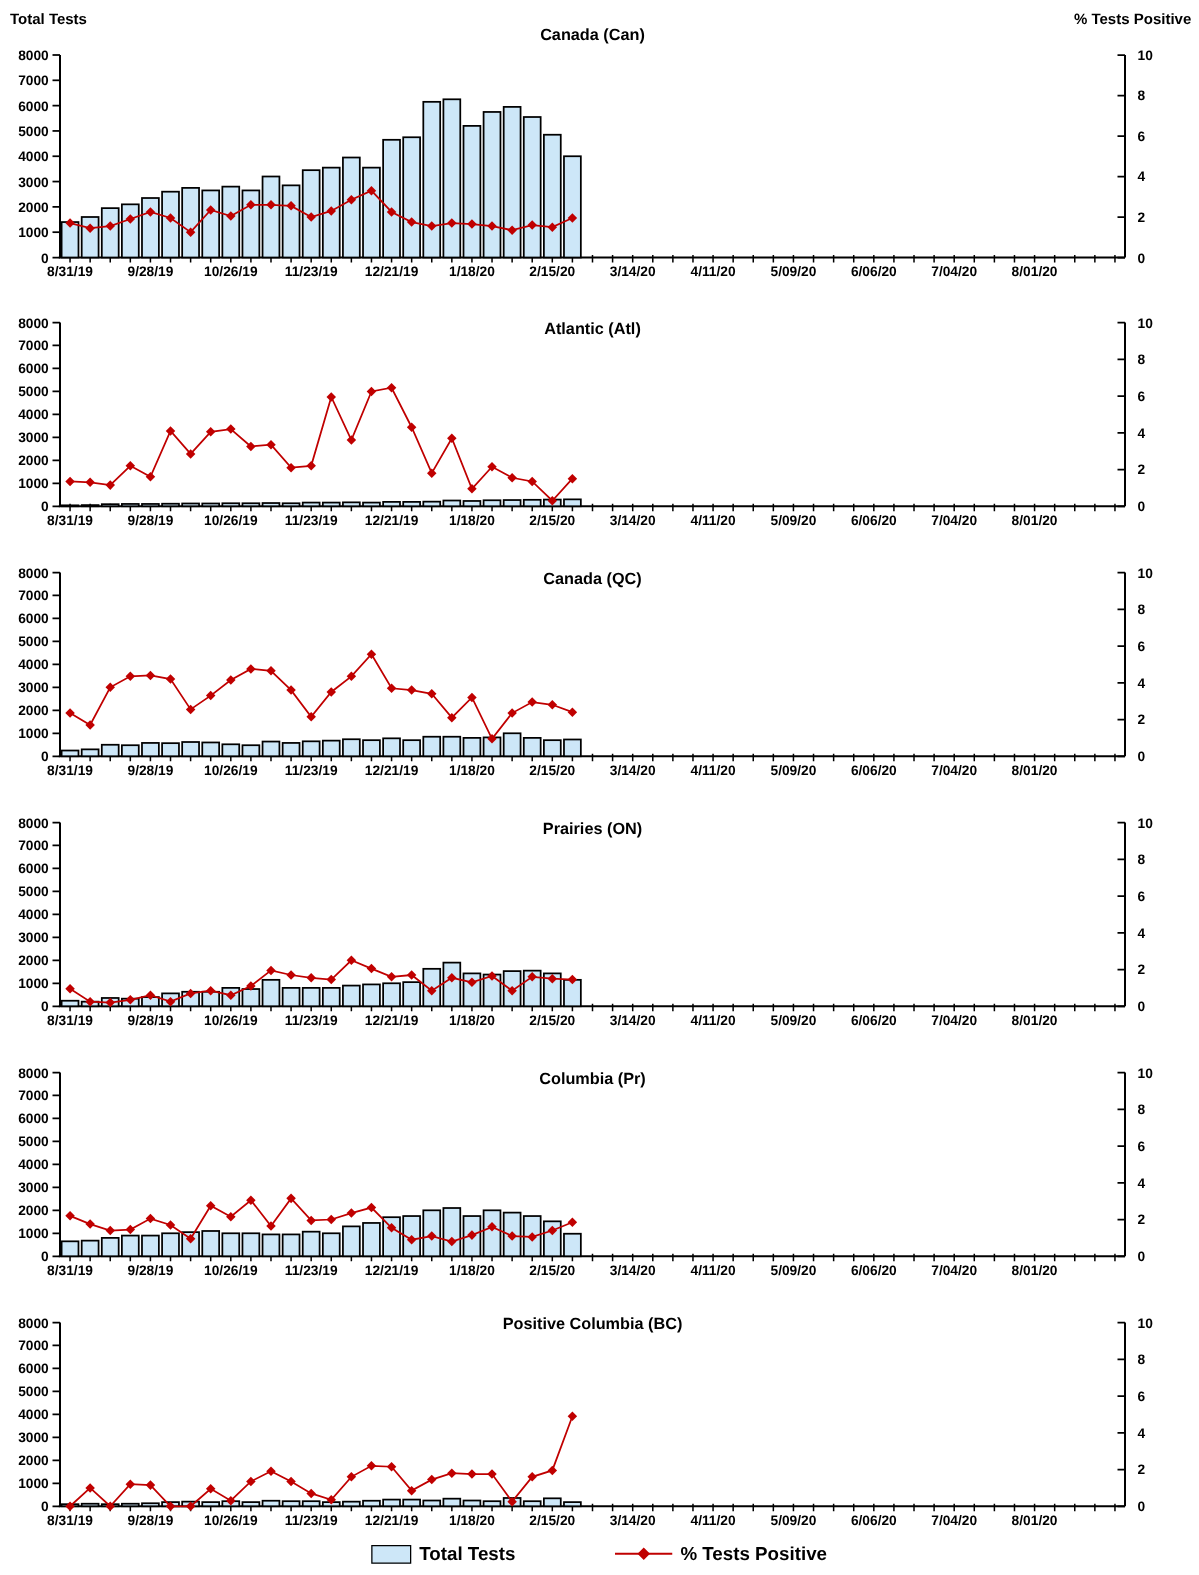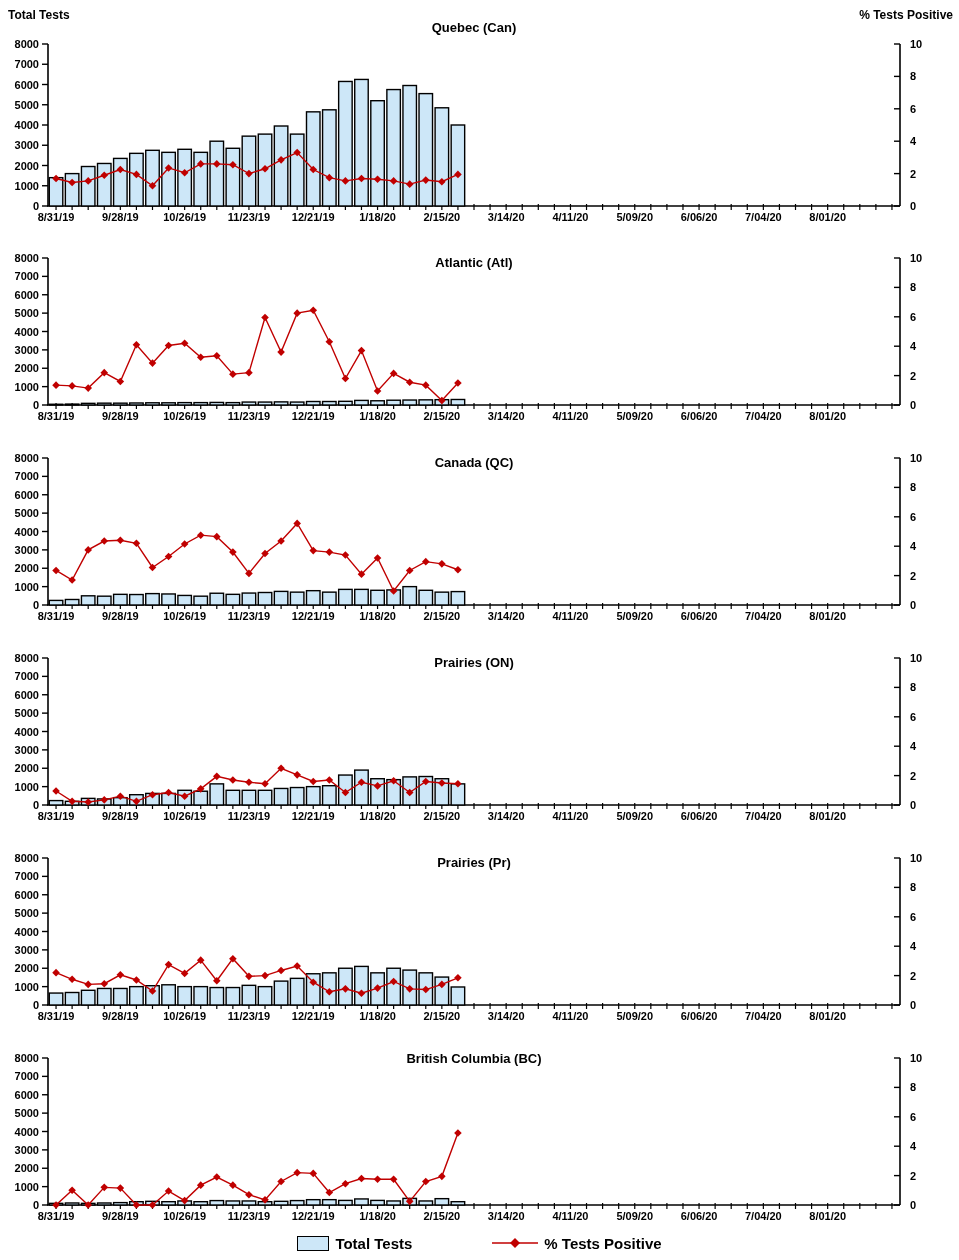--- a/index.html
+++ b/index.html
@@ -171,21 +171,21 @@
         <path d="M361.47 174.66 L365.27 178.46 L361.47 182.26 L357.67 178.46 Z" fill="#C00000"></path>
         <path d="M377.55 175.47 L381.35 179.27 L377.55 183.07 L373.75 179.27 Z" fill="#C00000"></path>
         <path d="M393.62 177.09 L397.42 180.89 L393.62 184.69 L389.82 180.89 Z" fill="#C00000"></path>
         <path d="M409.70 180.33 L413.50 184.13 L409.70 187.93 L405.90 184.13 Z" fill="#C00000"></path>
         <path d="M425.77 176.28 L429.57 180.08 L425.77 183.88 L421.97 180.08 Z" fill="#C00000"></path>
         <path d="M441.85 177.90 L445.65 181.70 L441.85 185.50 L438.05 181.70 Z" fill="#C00000"></path>
         <path d="M457.92 170.61 L461.72 174.41 L457.92 178.21 L454.12 174.41 Z" fill="#C00000"></path>
       </svg>
     <div class="axis-head left">Total Tests</div>
     <div class="axis-head right">% Tests Positive</div>
-    <div class="chart-title" style="top:20px">Quebec (Can)</div>
+    <div class="chart-title" style="top:20px">Canada (Can)</div>
   </div>
 
   <div class="chart-block" style="height:200px">
     <svg id="svg-1" width="959" height="200">
         <line x1="48" y1="28" x2="48" y2="175" stroke="#000000" stroke-width="1.6"></line>
         <line x1="900" y1="28" x2="900" y2="175" stroke="#000000" stroke-width="1.6"></line>
         <line x1="47" y1="175" x2="900" y2="175" stroke="#000000" stroke-width="1.6"></line>
         <line x1="42" y1="175" x2="48" y2="175" stroke="#000000" stroke-width="1.4"></line>
         <text x="39" y="179" text-anchor="end">0</text>
         <line x1="42" y1="156.625" x2="48" y2="156.625" stroke="#000000" stroke-width="1.4"></line>
@@ -803,21 +803,21 @@
         <path d="M329.32 157.97 L333.12 161.77 L329.32 165.57 L325.52 161.77 Z" fill="#C00000"></path>
         <path d="M345.40 155.03 L349.20 158.83 L345.40 162.63 L341.60 158.83 Z" fill="#C00000"></path>
         <path d="M361.47 159.44 L365.27 163.24 L361.47 167.04 L357.67 163.24 Z" fill="#C00000"></path>
         <path d="M377.55 154.29 L381.35 158.09 L377.55 161.90 L373.75 158.09 Z" fill="#C00000"></path>
         <path d="M393.62 147.68 L397.42 151.48 L393.62 155.28 L389.82 151.48 Z" fill="#C00000"></path>
         <path d="M409.70 155.03 L413.50 158.83 L409.70 162.63 L405.90 158.83 Z" fill="#C00000"></path>
         <path d="M425.77 155.76 L429.57 159.56 L425.77 163.37 L421.97 159.56 Z" fill="#C00000"></path>
         <path d="M441.85 150.62 L445.65 154.42 L441.85 158.22 L438.05 154.42 Z" fill="#C00000"></path>
         <path d="M457.92 144.00 L461.72 147.81 L457.92 151.61 L454.12 147.81 Z" fill="#C00000"></path>
       </svg>
-    <div class="chart-title" style="top:25px">Prairies (Pr)</div>
+    <div class="chart-title" style="top:25px">Columbia (Pr)</div>
   </div>
 
   <div class="chart-block" style="height:200px">
     <svg id="svg-5" width="959" height="200">
         <line x1="48" y1="28" x2="48" y2="175" stroke="#000000" stroke-width="1.6"></line>
         <line x1="900" y1="28" x2="900" y2="175" stroke="#000000" stroke-width="1.6"></line>
         <line x1="47" y1="175" x2="900" y2="175" stroke="#000000" stroke-width="1.6"></line>
         <line x1="42" y1="175" x2="48" y2="175" stroke="#000000" stroke-width="1.4"></line>
         <text x="39" y="179" text-anchor="end">0</text>
         <line x1="42" y1="156.625" x2="48" y2="156.625" stroke="#000000" stroke-width="1.4"></line>
@@ -961,21 +961,21 @@
         <path d="M329.32 158.70 L333.12 162.50 L329.32 166.31 L325.52 162.50 Z" fill="#C00000"></path>
         <path d="M345.40 149.88 L349.20 153.69 L345.40 157.49 L341.60 153.69 Z" fill="#C00000"></path>
         <path d="M361.47 144.74 L365.27 148.54 L361.47 152.34 L357.67 148.54 Z" fill="#C00000"></path>
         <path d="M377.55 145.47 L381.35 149.28 L377.55 153.08 L373.75 149.28 Z" fill="#C00000"></path>
         <path d="M393.62 145.47 L397.42 149.28 L393.62 153.08 L389.82 149.28 Z" fill="#C00000"></path>
         <path d="M409.70 167.52 L413.50 171.32 L409.70 175.13 L405.90 171.32 Z" fill="#C00000"></path>
         <path d="M425.77 147.68 L429.57 151.48 L425.77 155.28 L421.97 151.48 Z" fill="#C00000"></path>
         <path d="M441.85 142.53 L445.65 146.34 L441.85 150.14 L438.05 146.34 Z" fill="#C00000"></path>
         <path d="M457.92 99.17 L461.72 102.97 L457.92 106.77 L454.12 102.97 Z" fill="#C00000"></path>
       </svg>
-    <div class="chart-title" style="top:21px">British Columbia (BC)</div>
+    <div class="chart-title" style="top:21px">Positive Columbia (BC)</div>
   </div>
 
   <div class="legend">
     <div class="legend-item">
       <span class="legend-swatch" id="legend-swatch" style="background: rgb(205, 231, 248);"></span>
       <span>Total Tests</span>
     </div>
     <div class="legend-item">
       <svg id="legend-line-svg" width="46" height="12">
           <line x1="0" y1="6" x2="46" y2="6" stroke="#C00000" stroke-width="1.5"></line>

